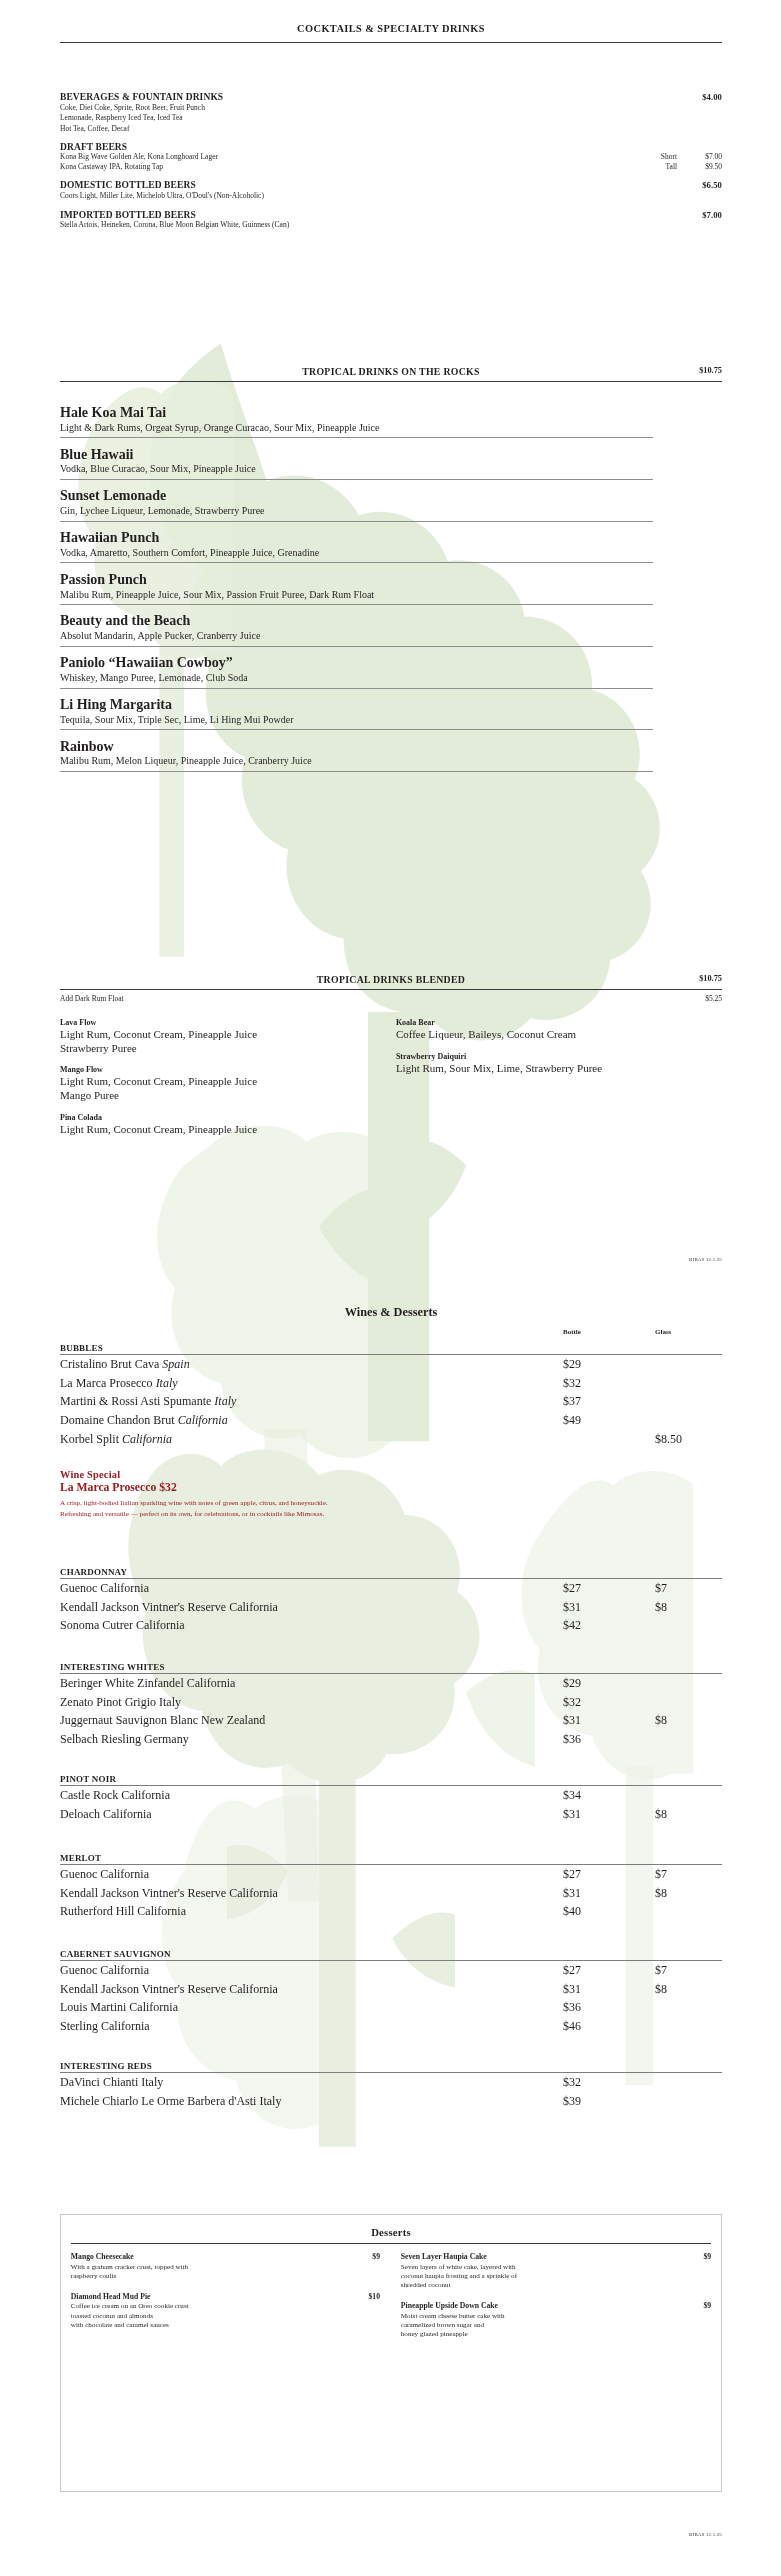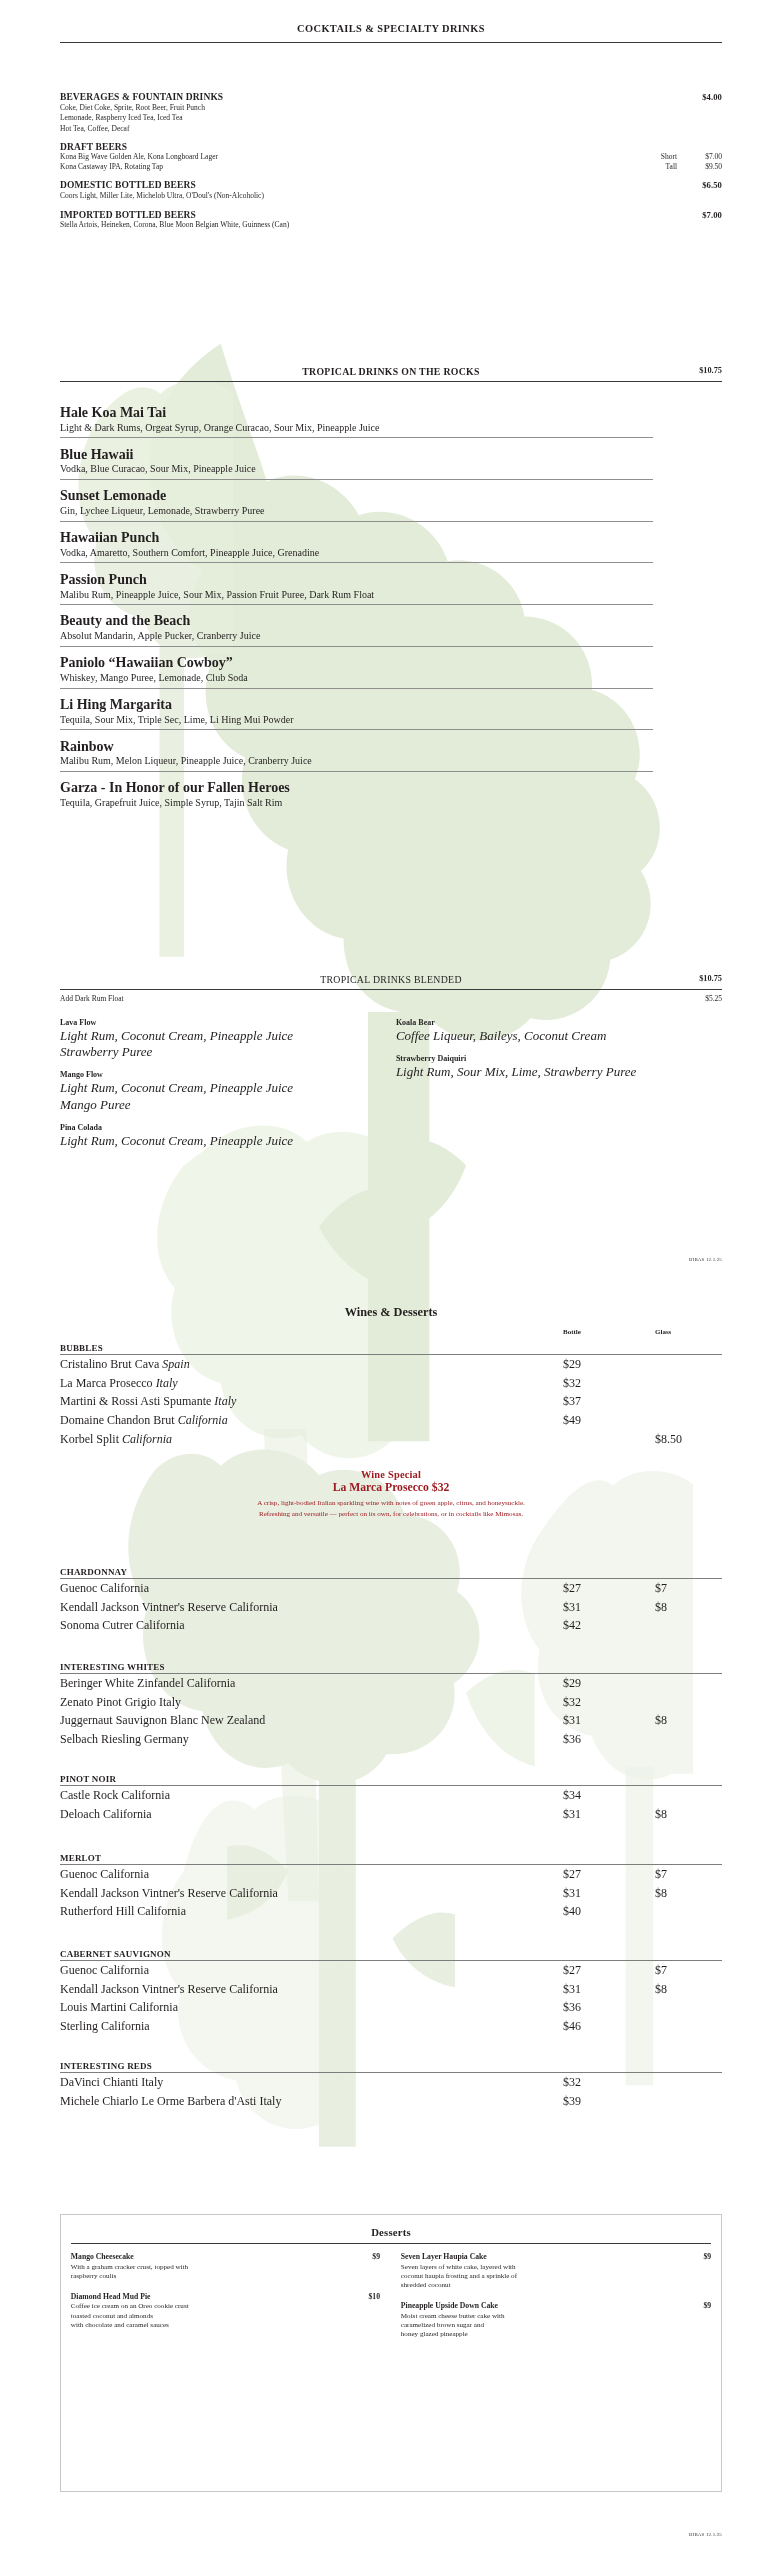--- a/index.html
+++ b/index.html
@@ -72,50 +72,50 @@
   .rule-rocks{position:absolute;left:60px;right:60px;top:381px;}
 
   .rocks-list{position:absolute;left:60px;right:129px;top:405px;}
   .drink{margin-bottom:8.3px;}
   .drink .nm{font-size:14px;font-weight:bold;line-height:1.2;}
   .drink .ds{font-size:10px;line-height:1.25;}
   .drink .hr{border-top:0.6px solid #8e8e8e;margin-top:3.1px;}
 
   
   .blend-hdr{position:absolute;left:60px;right:60px;top:974px;}
-  .blend-hdr .t{text-align:center;font-size:9.8px;font-weight:normal;letter-spacing:0.3px;}
+  .blend-hdr .t{text-align:center;font-size:9.8px;font-weight:bold;letter-spacing:0.3px;}
   .blend-hdr .p1{position:absolute;right:0;top:0;font-size:8.3px;font-weight:bold;}
   .rule-blend{position:absolute;left:60px;right:60px;top:989px;}
   .blend-sub{position:absolute;left:60px;right:60px;top:994px;display:flex;justify-content:space-between;font-size:7.5px;}
   .blend-cols{position:absolute;left:60px;right:60px;top:1018px;display:flex;}
   .blend-col{width:50%;}
   .blend-col.right{padding-left:9.8px;}
   .bdrink{margin-bottom:9.8px;}
   .bdrink .nm{font-size:8px;font-weight:bold;line-height:1.25;}
-  .bdrink .ds{font-size:13px;line-height:1.25;font-style:italic;}
+  .bdrink .ds{font-size:11px;line-height:1.25;}
 
   .bibas1{position:absolute;right:60px;top:1257px;font-size:4.9px;letter-spacing:0.2px;color:#333;}
 
   
   .wine-title{position:absolute;left:0;right:0;top:1305px;text-align:center;font-size:12.3px;font-weight:bold;}
   .wine-colhdr{position:absolute;left:60px;right:60px;top:1328px;display:flex;justify-content:flex-end;font-size:7px;font-weight:bold;}
   .wine-colhdr .c1{width:92px;text-align:left;}
   .wine-colhdr .c2{width:67px;text-align:left;}
 
   .wine-sec{position:absolute;left:60px;right:60px;}
   .wine-sec h3{margin:0 0 1.2px 0;font-size:9px;font-weight:bold;letter-spacing:0.2px;}
   .wine-row{display:flex;align-items:baseline;font-size:12px;line-height:1.55;}
   .wine-row .nm{flex:1;}
   .wine-row .nm i{font-style:italic;}
   .wine-row .b{width:92px;}
   .wine-row .g{width:67px;}
   .wine-sec .hr{border-top:0.6px solid #7d7d7d;margin-top:0.6px;}
 
   
-  .wine-special{position:absolute;left:60px;right:60px;top:1469px;text-align:center;}
+  .wine-special{position:absolute;left:60px;right:60px;top:1469px;text-align:left;}
   .wine-special .l1{color:#9e1b22;font-size:10.4px;font-weight:bold;letter-spacing:0.2px;}
   .wine-special .l2{color:#9e1b22;font-size:11.7px;font-weight:bold;margin-top:1.2px;}
   .wine-special .l3{color:#9e1b22;font-size:7.1px;margin-top:4.3px;line-height:1.45;}
 
   
   .dessert-box{
     position:absolute;left:60px;right:60px;top:2214px;height:276px;
     background:#ffffff;border:0.6px solid #c8c8c8;
   }
   .dessert-wrap{position:absolute;left:9.8px;right:9.8px;top:11px;}
@@ -277,24 +277,20 @@
       </div>
       <div class="drink">
         <div class="nm">Li Hing Margarita</div>
         <div class="ds">Tequila, Sour Mix, Triple Sec, Lime, Li Hing Mui Powder</div>
         <div class="hr"></div>
       </div>
       <div class="drink">
         <div class="nm">Rainbow</div>
         <div class="ds">Malibu Rum, Melon Liqueur, Pineapple Juice, Cranberry Juice</div>
         <div class="hr"></div>
-      </div>
-      <div class="drink">
-        <div class="nm">Garza - In Honor of our Fallen Heroes</div>
-        <div class="ds">Tequila, Grapefruit Juice, Simple Syrup, Tajin Salt Rim</div>
       </div>
     </div>
 
     <div class="blend-hdr">
       <div class="t">TROPICAL DRINKS BLENDED</div>
       <div class="p1">$10.75</div>
     </div>
     <hr class="rule rule-blend">
     <div class="blend-sub">
       <span>Add Dark Rum Float</span>

